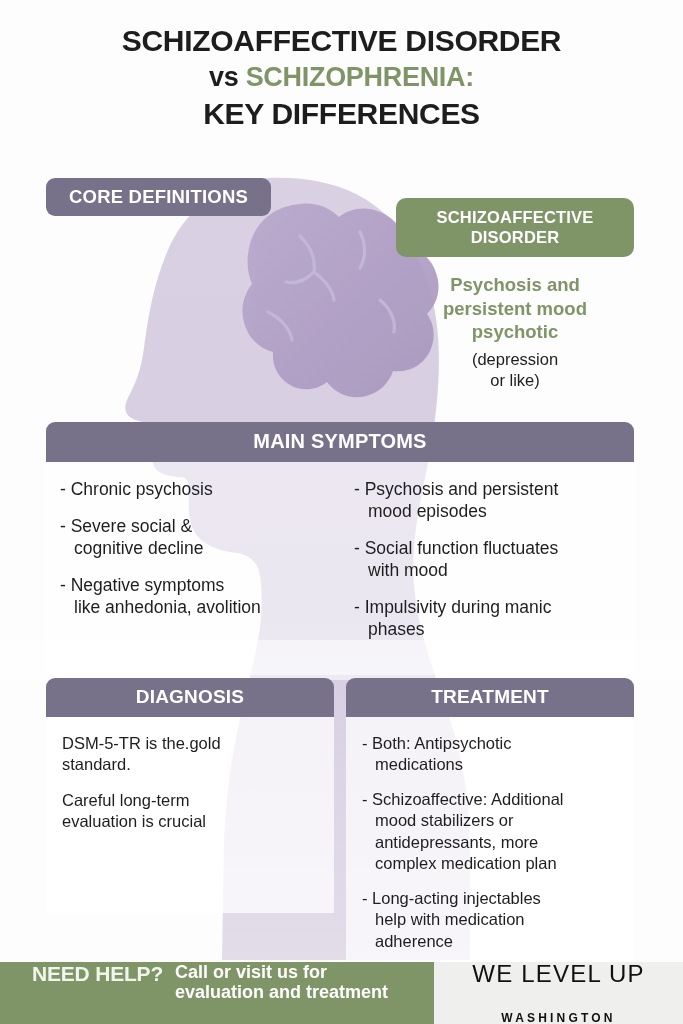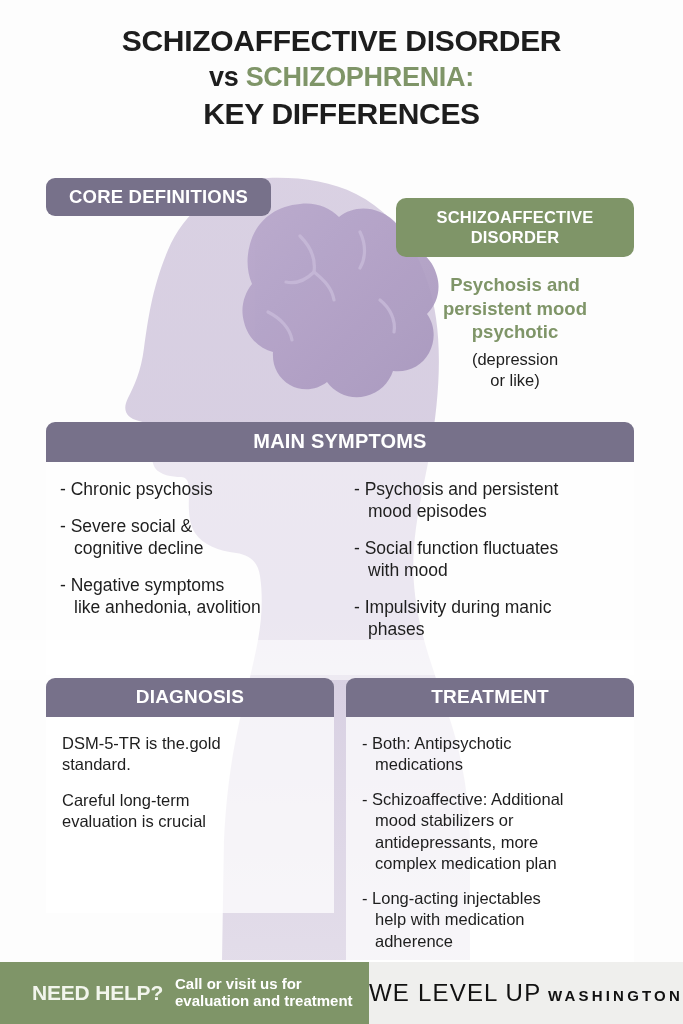--- a/index.html
+++ b/index.html
@@ -199,58 +199,57 @@
   
   #footer {
     position: absolute;
     left: 0; bottom: 0;
     width: 683px;
     height: 62px;
     display: flex;
     z-index: 8;
   }
   #footer-left {
-    width: 369px;
+    width: 434px;
     background: #7f9568;
     display: flex;
-    align-items: center;
     padding-left: 32px;
     box-sizing: border-box;
   }
   .need-help {
     color: #f2f5ec;
     font-weight: bold;
     font-size: 21px;
     letter-spacing: -0.2px;
     margin-right: 12px;
   }
   .footer-sub {
     color: #ffffff;
     font-weight: bold;
-    font-size: 15px;
+    font-size: 18px;
     line-height: 1.12;
     white-space: pre-line;
   }
   #footer-right {
     flex: 1;
     background: #efefed;
     display: flex;
-    flex-direction: row;
+    flex-direction: column;
     align-items: center;
     justify-content: space-between;
   }
   .brand-main {
     color: #111111;
     font-size: 24px;
     letter-spacing: 1.2px;
     line-height: 1;
   }
   .brand-sub {
     color: #111111;
-    font-size: 15px;
+    font-size: 12px;
     font-weight: bold;
     letter-spacing: 3.2px;
     margin-top: 5px;
     line-height: 1;
   }
 </style>
 </head>
 <body>
 
 <div id="poster">

